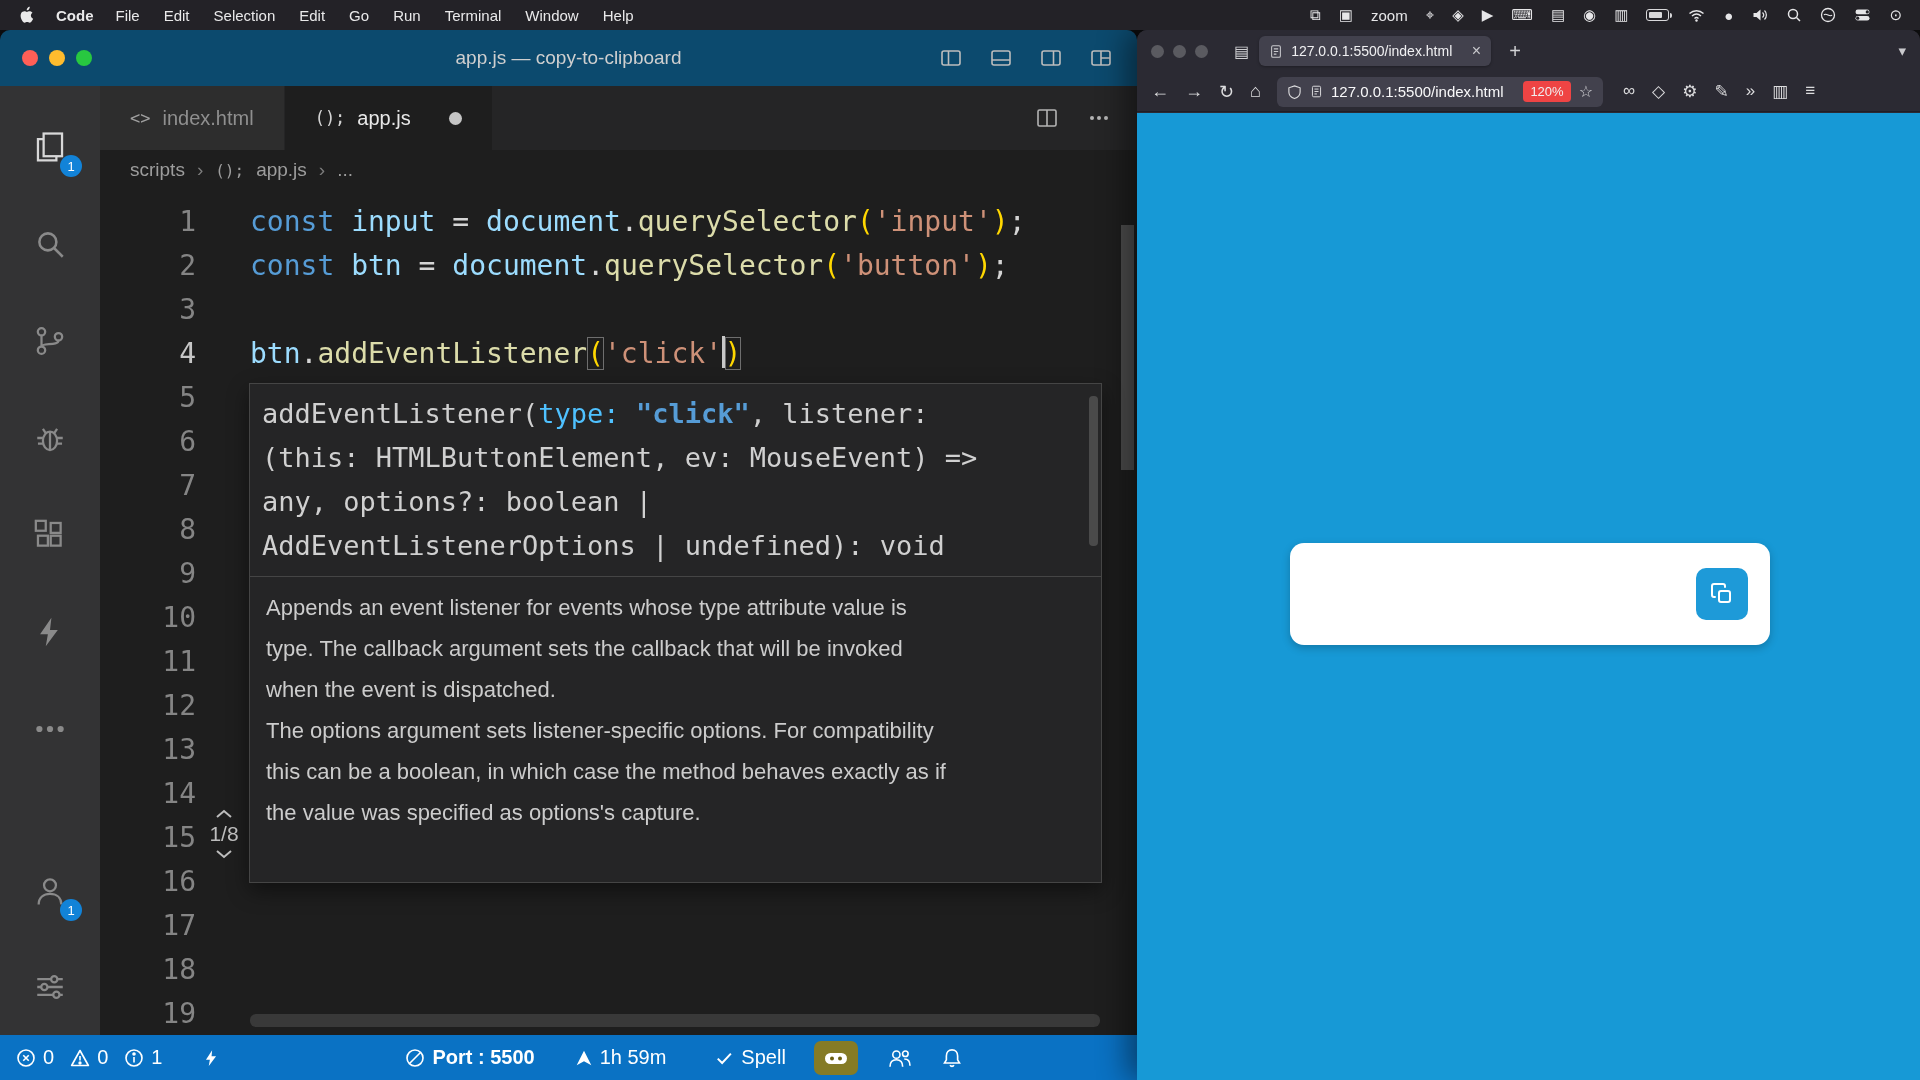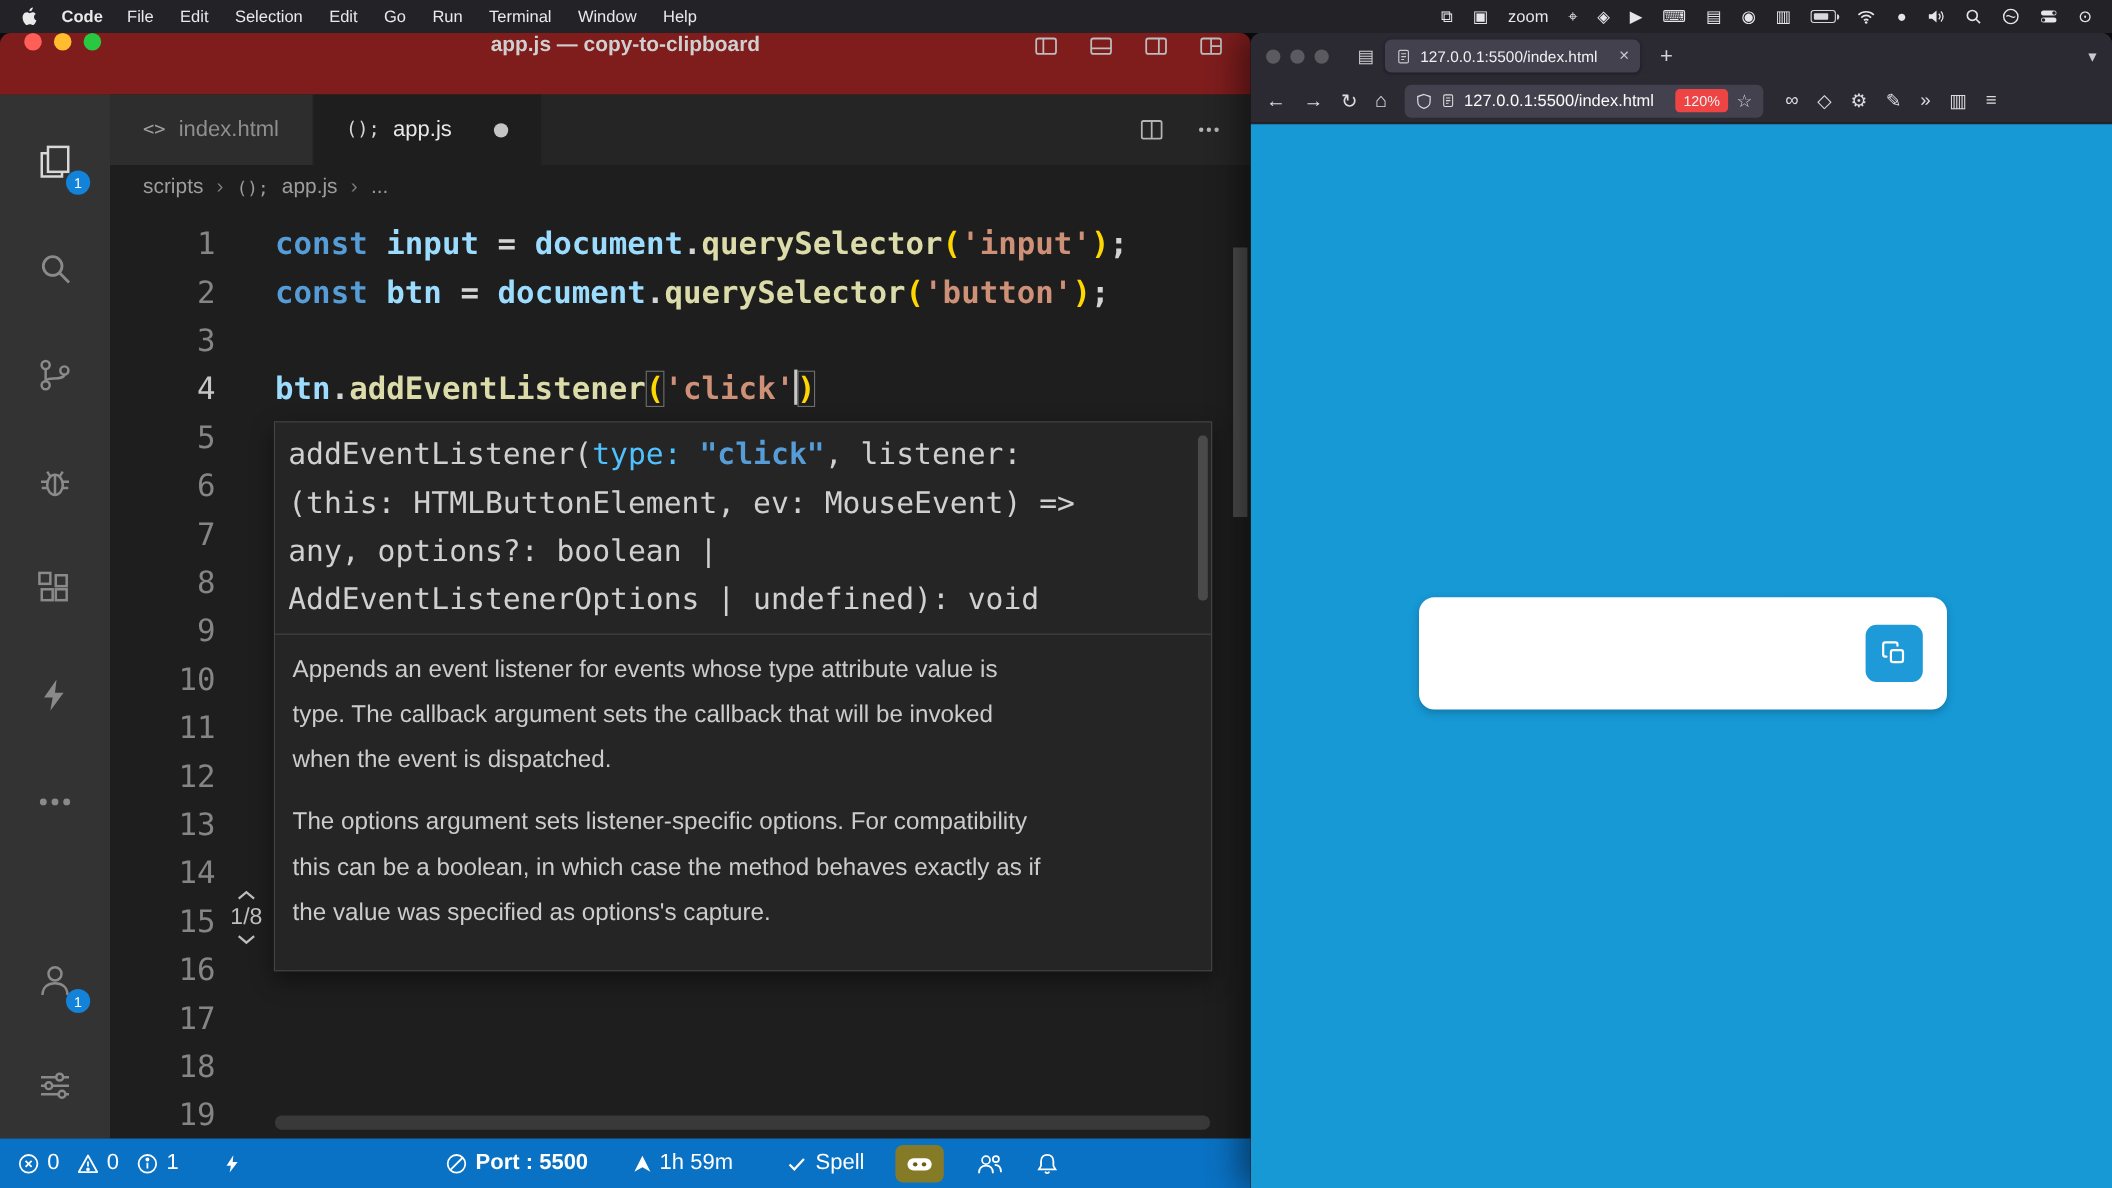--- a/index.html
+++ b/index.html
@@ -19,22 +19,22 @@
   .mb-ic { display:inline-flex; align-items:center; color:#e6e6e8; }
   .mb-ic svg { display:block; }
   .batt-body { position:relative; width:23px; height:12px; border:1.5px solid #d8d8da; border-radius:3px; }
   .batt-fill { position:absolute; left:2px; top:2px; bottom:2px; width:13px; background:#d8d8da; border-radius:1px; }
   .batt-cap { position:absolute; right:-4px; top:3px; width:2.5px; height:5px; background:#d8d8da; border-radius:0 2px 2px 0; }
 
   
   #vscode { position:absolute; left:0; top:30px; width:1137px; height:1050px;
     background:#1e1e1e; border-radius:10px 10px 0 0; overflow:hidden;
     box-shadow:0 20px 60px rgba(0,0,0,.55); }
-  .vs-titlebar { position:relative; height:56px; background:#7f1d1d;
-    display:flex; align-items:flex-start; justify-content:center;font-weight:bold; }
+  .vs-titlebar { position:relative; height:56px; background:#0c4a6e;
+    display:flex; align-items:center; justify-content:center; }
   .lights { position:absolute; left:22px; display:flex; gap:11px; }
   .tl { width:16px; height:16px; border-radius:50%; display:inline-block; }
   .tl.red { background:#ff5f57; } .tl.yel { background:#febc2e; } .tl.grn { background:#28c840; }
   .vs-title { color:#cfcfcf; font-size:19px; }
   .vs-layout { position:absolute; right:24px; display:flex; gap:26px; color:#bdbdbd; }
   .vs-layout svg { width:24px; height:24px; display:block; }
 
   .vs-main { display:flex; height:949px; }
   .activitybar { width:100px; background:#333334; display:flex; flex-direction:column;
     align-items:center; padding-top:12px; }
@@ -64,42 +64,42 @@
     padding-left:30px; color:#9d9d9d; font-size:19px; background:#1e1e1e; }
   .bc-ic { font-family:"DejaVu Sans Mono", monospace; font-size:16px; }
   .bc-sep { color:#7c7c7c; }
 
   .editor { flex:1; position:relative; background:#1e1e1e;
     font-family:"DejaVu Sans Mono", monospace; font-size:28px; overflow:hidden; }
   #gutter { position:absolute; left:0; top:10px; width:120px; text-align:right; }
   #gutter .ln { height:44px; line-height:44px; padding-right:24px; color:#858585; }
   #gutter .ln.active { color:#c6c6c6; }
   #code-lines { position:absolute; left:150px; top:10px; right:30px; }
-  .cl { height:44px; line-height:44px; white-space:pre;font-weight:bold; }
+  .cl { height:44px; line-height:44px; white-space:pre; }
   .tk-kw { color:#569cd6; } .tk-var { color:#9cdcfe; } .tk-fn { color:#dcdcaa; }
   .tk-str { color:#ce9178; } .tk-pl { color:#d4d4d4; } .tk-br { color:#ffd700; }
   .tk-brh { color:#ffd700; outline:1px solid #6e6e6e; outline-offset:-1px; }
   .caret { display:inline-block; width:2.5px; height:32px; background:#c8c8c8;
     vertical-align:-5px; }
 
   .hover-popup { position:absolute; left:149px; top:193px; width:853px; height:500px;
     background:#252526; border:1px solid #454545; z-index:5; overflow:hidden;
     box-shadow:0 8px 20px rgba(0,0,0,.45); }
   .sig { width:770px; padding:8px 12px; font-size:27px; line-height:44px;
     color:#d0d0d0; white-space:normal; word-wrap:break-word; }
   .sg-plain { color:#d0d0d0; }
   .sg-param { color:#4fc1ff; }
   .sg-paramval { color:#569cd6; font-weight:bold; }
   .sig-sb { position:absolute; right:3px; top:12px; width:9px; height:150px;
     background:rgba(120,120,120,.45); border-radius:4px; }
   .docs { border-top:1px solid #454545; padding:10px 16px 10px;
     font-family:"Liberation Sans", sans-serif; font-size:22px; line-height:41px;
     color:#cccccc; }
   .docs p { width:690px; }
-  .docs p + p { margin-top:16px; }
+  .docs p + p { }
 
   .pager { position:absolute; left:100px; top:618px; width:48px; z-index:6;
     display:flex; flex-direction:column; align-items:center; gap:2px;
     color:#bdbdbd; font-size:21px; font-family:"Liberation Sans", sans-serif; }
   .pager svg { width:18px; height:12px; display:block; }
 
   .vscroll { position:absolute; right:0; top:0; width:20px; bottom:0; }
   .vthumb { position:absolute; right:3px; top:35px; width:13px; height:245px;
     background:rgba(135,135,135,.45); }
   .hscroll { position:absolute; left:150px; width:850px; bottom:8px; height:13px;

